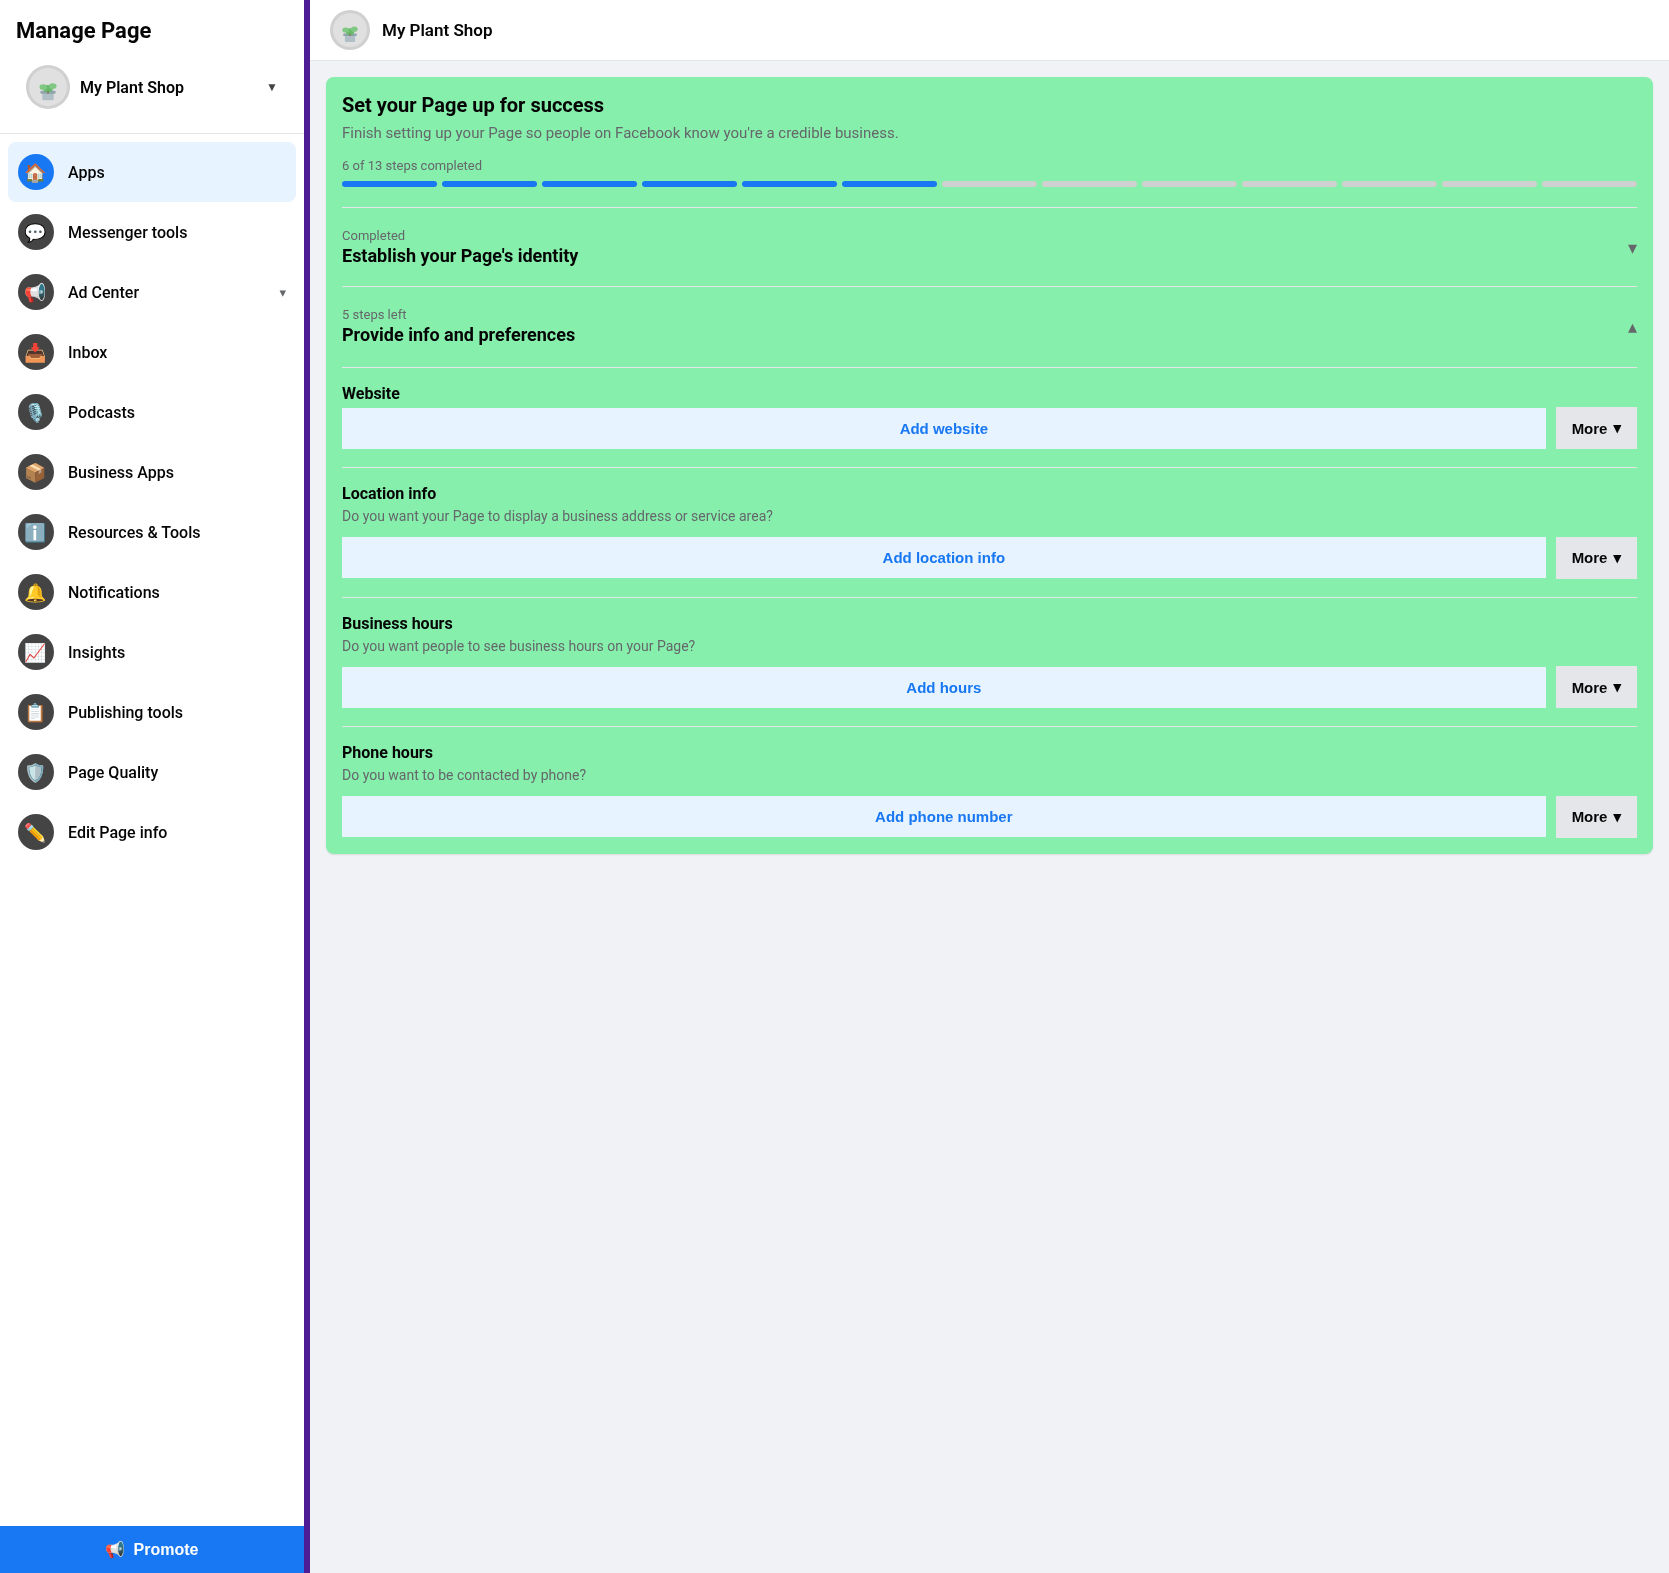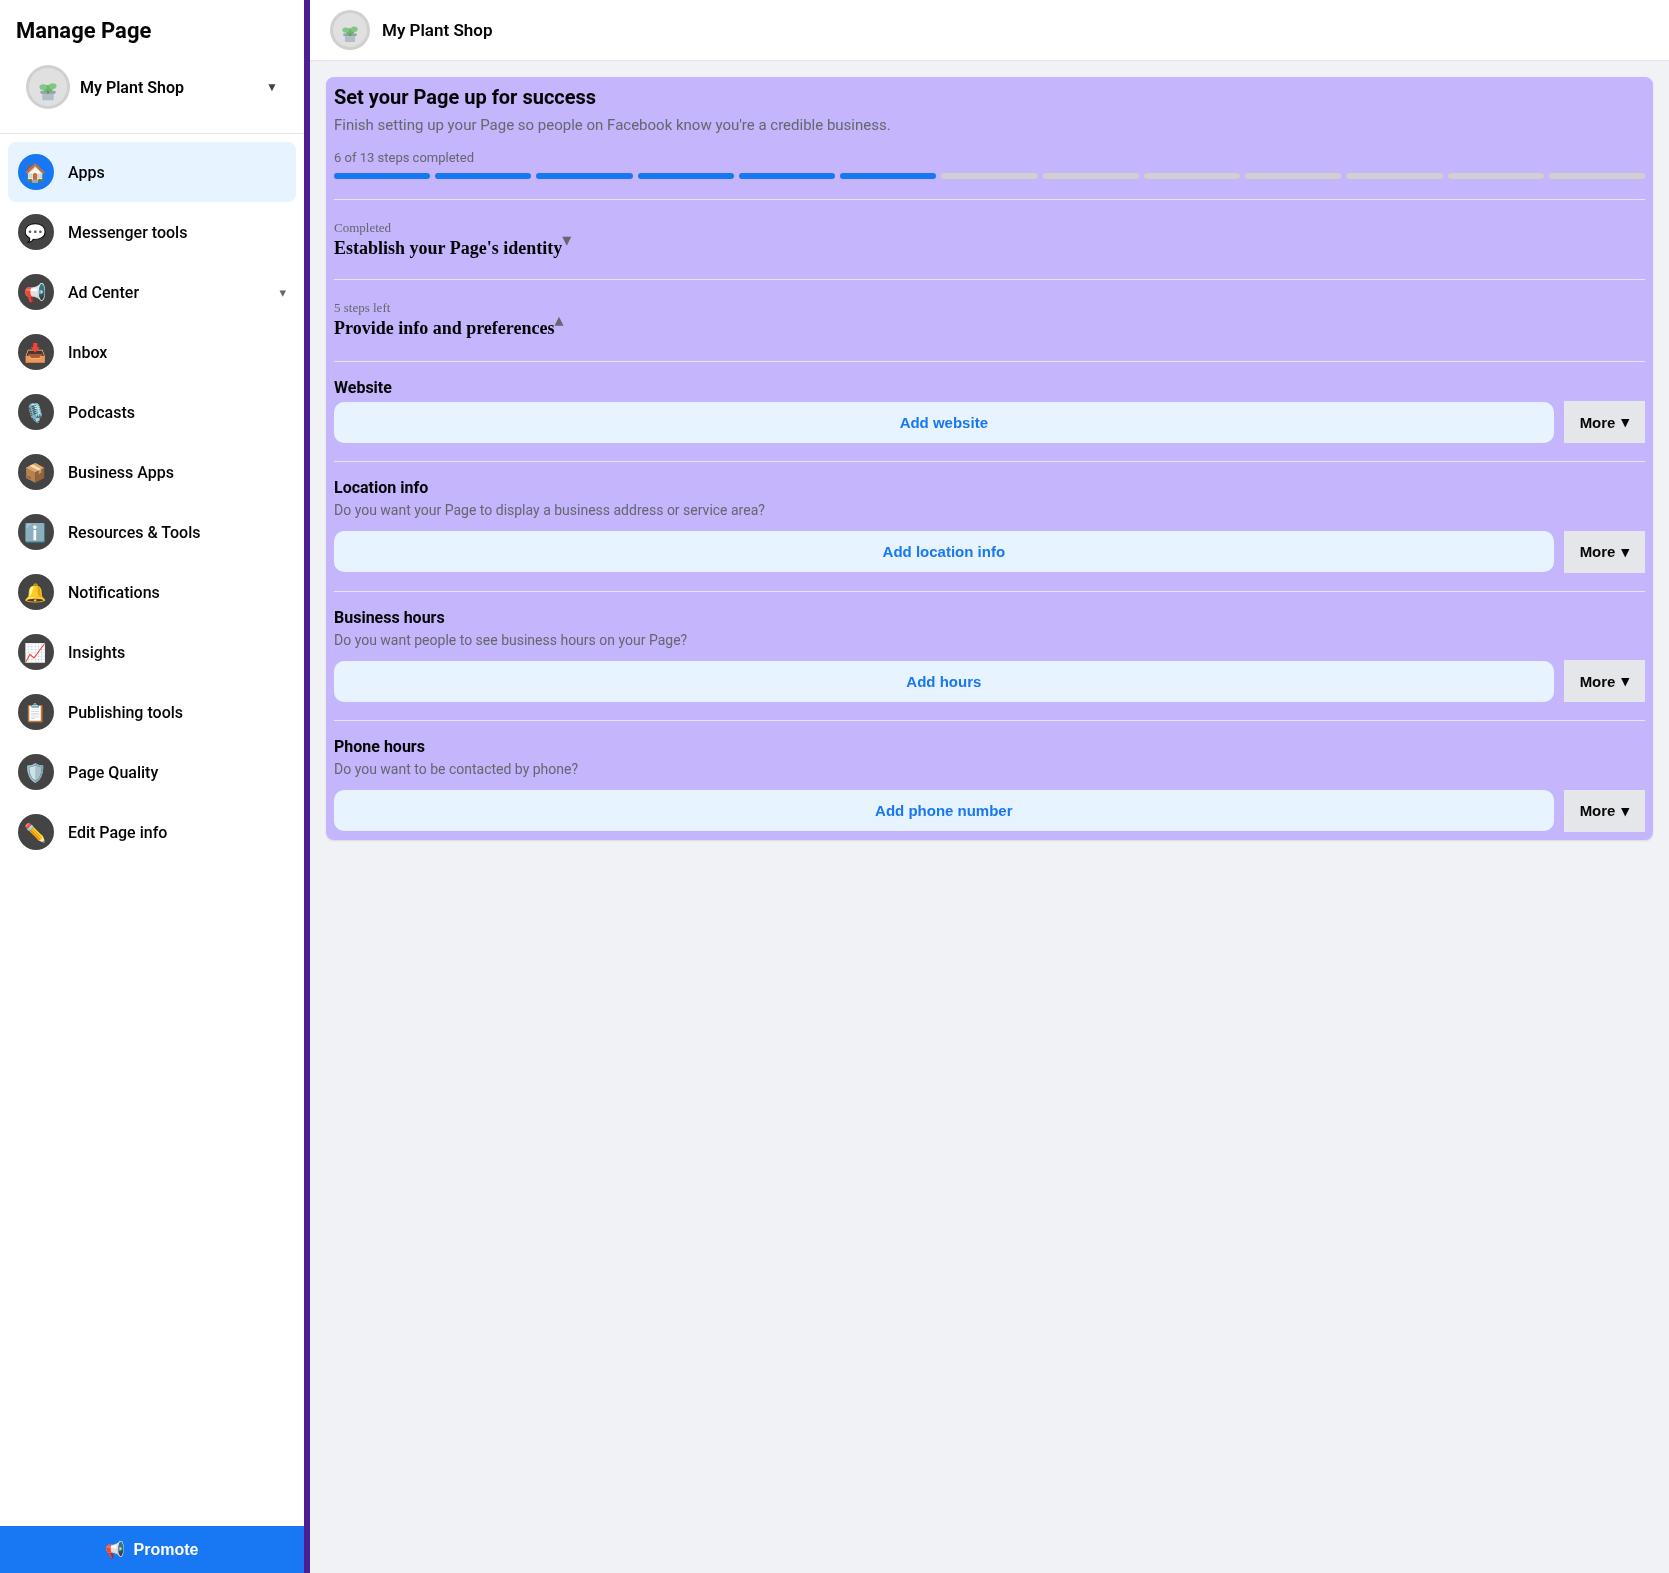--- a/index.html
+++ b/index.html
@@ -161,23 +161,23 @@
       font-size: 17px;
       font-weight: 600;
       color: #050505;
     }
 
     .content-area {
       padding: 16px;
     }
 
     .setup-card {
-      background: #c4b5fd;
+      background: #86efac;
       border-radius: 8px;
-      padding: 8px;
+      padding: 16px;
       box-shadow: 0 1px 2px rgba(0,0,0,0.1);
     }
 
     .setup-title {
       font-size: 20px;
       font-weight: 700;
       color: #050505;
       margin-bottom: 6px;
     }
 
@@ -207,23 +207,23 @@
     }
 
     .progress-segment.filled { background: #1877f2; }
     .progress-segment.empty { background: #d0d0d0; }
 
     .section-divider { height: 1px; background: #e4e6ea; margin: 16px 0; }
 
     .section-header {
       display: flex;
       align-items: center;
+      justify-content: space-between;
       cursor: pointer;
       padding: 4px 0;
-      font-family: Liberation Serif, serif;
     }
 
     .section-meta { font-size: 13px; color: #65676b; margin-bottom: 2px; }
     .section-name { font-size: 18px; font-weight: 700; color: #050505; }
 
     .section-chevron { font-size: 18px; color: #65676b; }
 
     .step-item { margin-top: 18px; }
 
     .step-label {
@@ -245,21 +245,21 @@
       gap: 10px;
       align-items: center;
     }
 
     .step-primary-btn {
       flex: 1;
       background: #e7f3ff;
       color: #1877f2;
       border: none;
       padding: 12px 20px;
-      border-radius: 10px;
+      border-radius: 0;
       font-size: 15px;
       font-weight: 600;
       cursor: pointer;
       text-align: center;
     }
 
     .step-more-btn {
       background: #e4e6ea;
       color: #050505;
       border: none;

